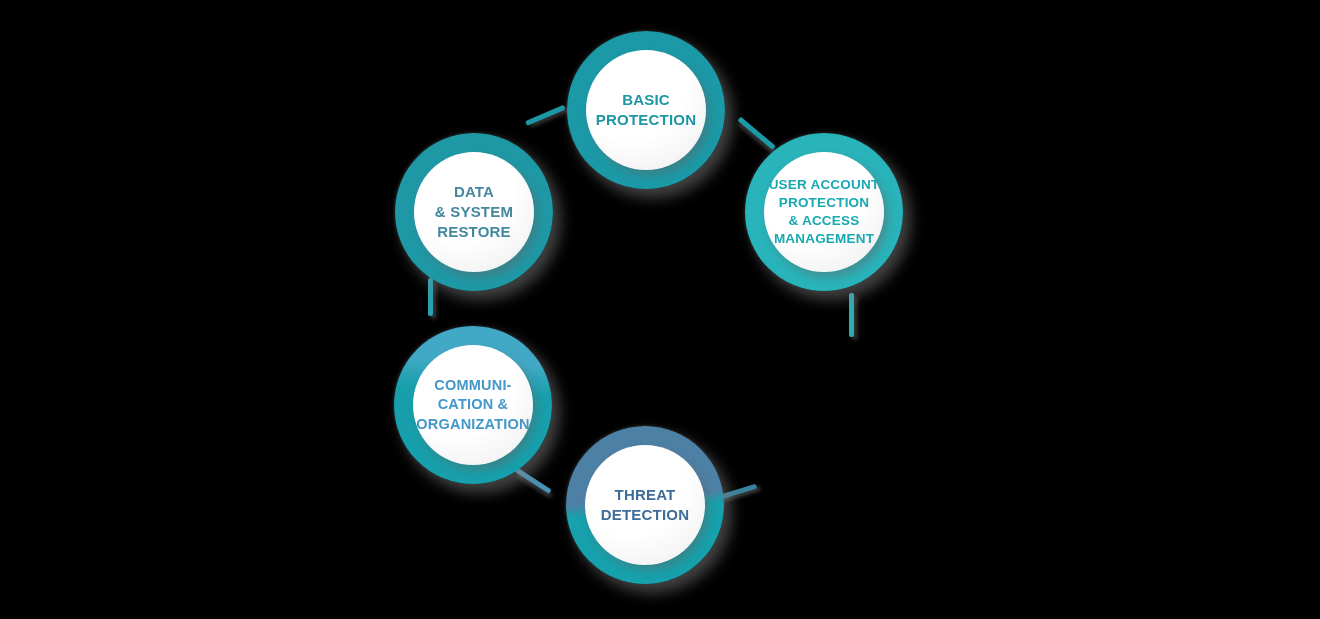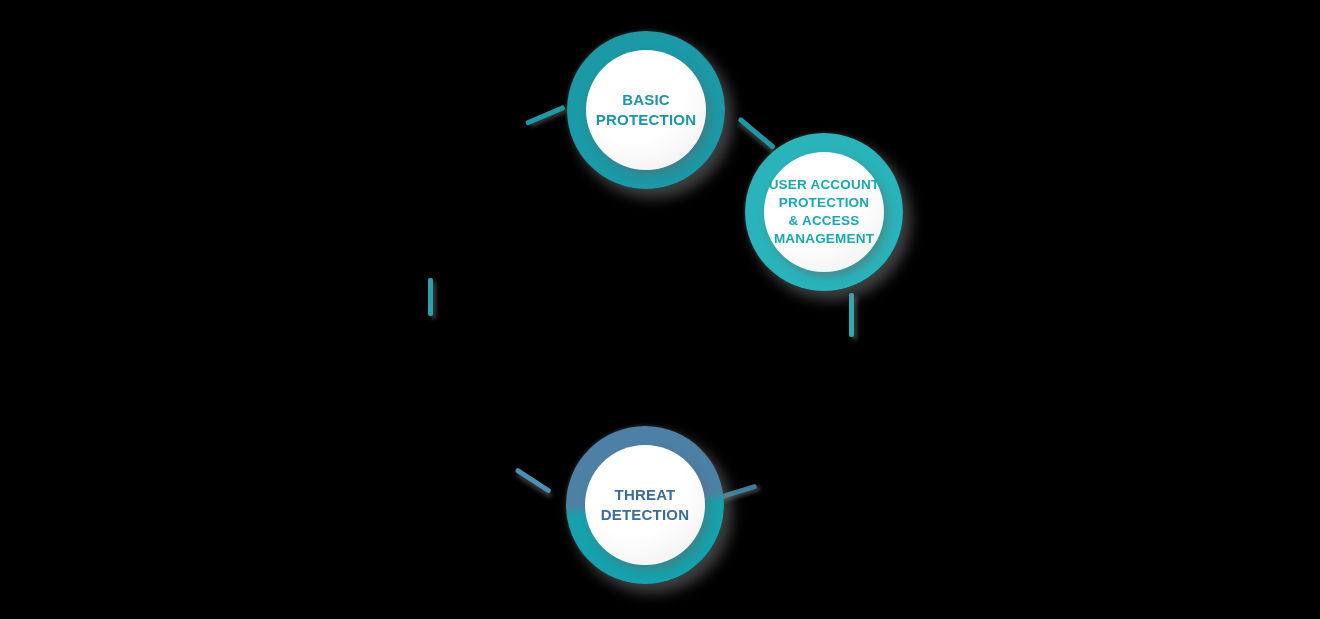--- a/index.html
+++ b/index.html
@@ -75,15 +75,29 @@
   </div>
 
 
   <div class="node n-threat" style="--ring: #4d80a5; --ring2: #16a1ac; --text: #3e6d9a;">
     <div class="inner">
       <div class="label">THREAT
 DETECTION</div>
     </div>
   </div>
 
+  <div class="node n-comm" style="--ring: #41a9c6; --ring2: #179fab; --text: #4397c9;">
+    <div class="inner">
+      <div class="label">COMMUNI-
+CATION &amp;
+ORGANIZATION</div>
+    </div>
+  </div>
 
+  <div class="node n-data" style="--ring: #1f98a6; --text: #44889e;">
+    <div class="inner">
+      <div class="label">DATA
+&amp; SYSTEM
+RESTORE</div>
+    </div>
+  </div>
 
 </div>
 
 </body></html>

